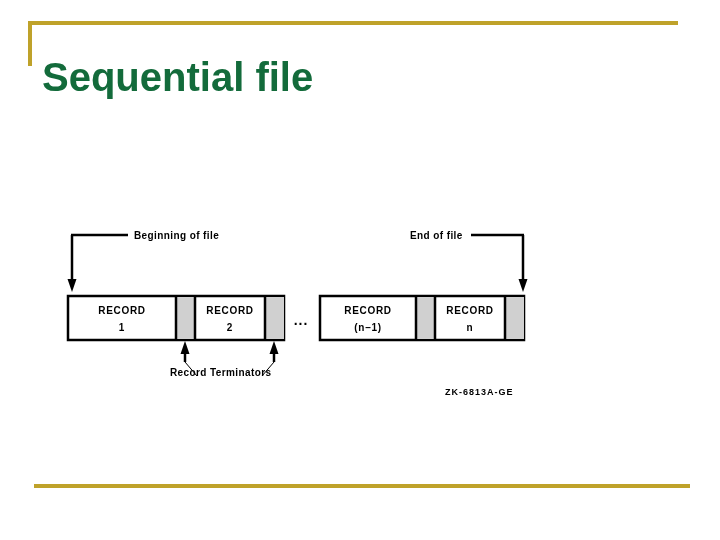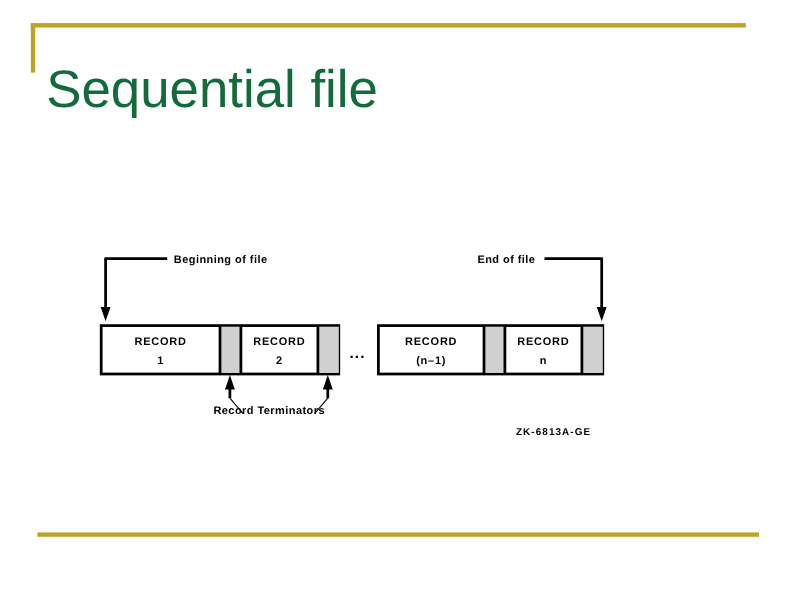--- a/index.html
+++ b/index.html
@@ -43,32 +43,32 @@
     width: 656px;
     height: 4px;
     background: #bfa22a;
   }
 
   
   .title {
     position: absolute;
     left: 42px;
     top: 24px;
-    font-size: 48px;
+    font-size: 40px;
     line-height: 52px;
     color: #136b3b;
-    font-weight: normal;
+    font-weight: bold;
     letter-spacing: 0px;
     white-space: nowrap;
   }
 
   
   .diagram {
     position: absolute;
-    left: 72px;
+    left: 48px;
     top: 200px;
     width: 520px;
     height: 215px;
   }
   .diagram svg {
     display: block;
   }
   .dg-text {
     font-family: "Liberation Sans", sans-serif;
     font-size: 10px;

